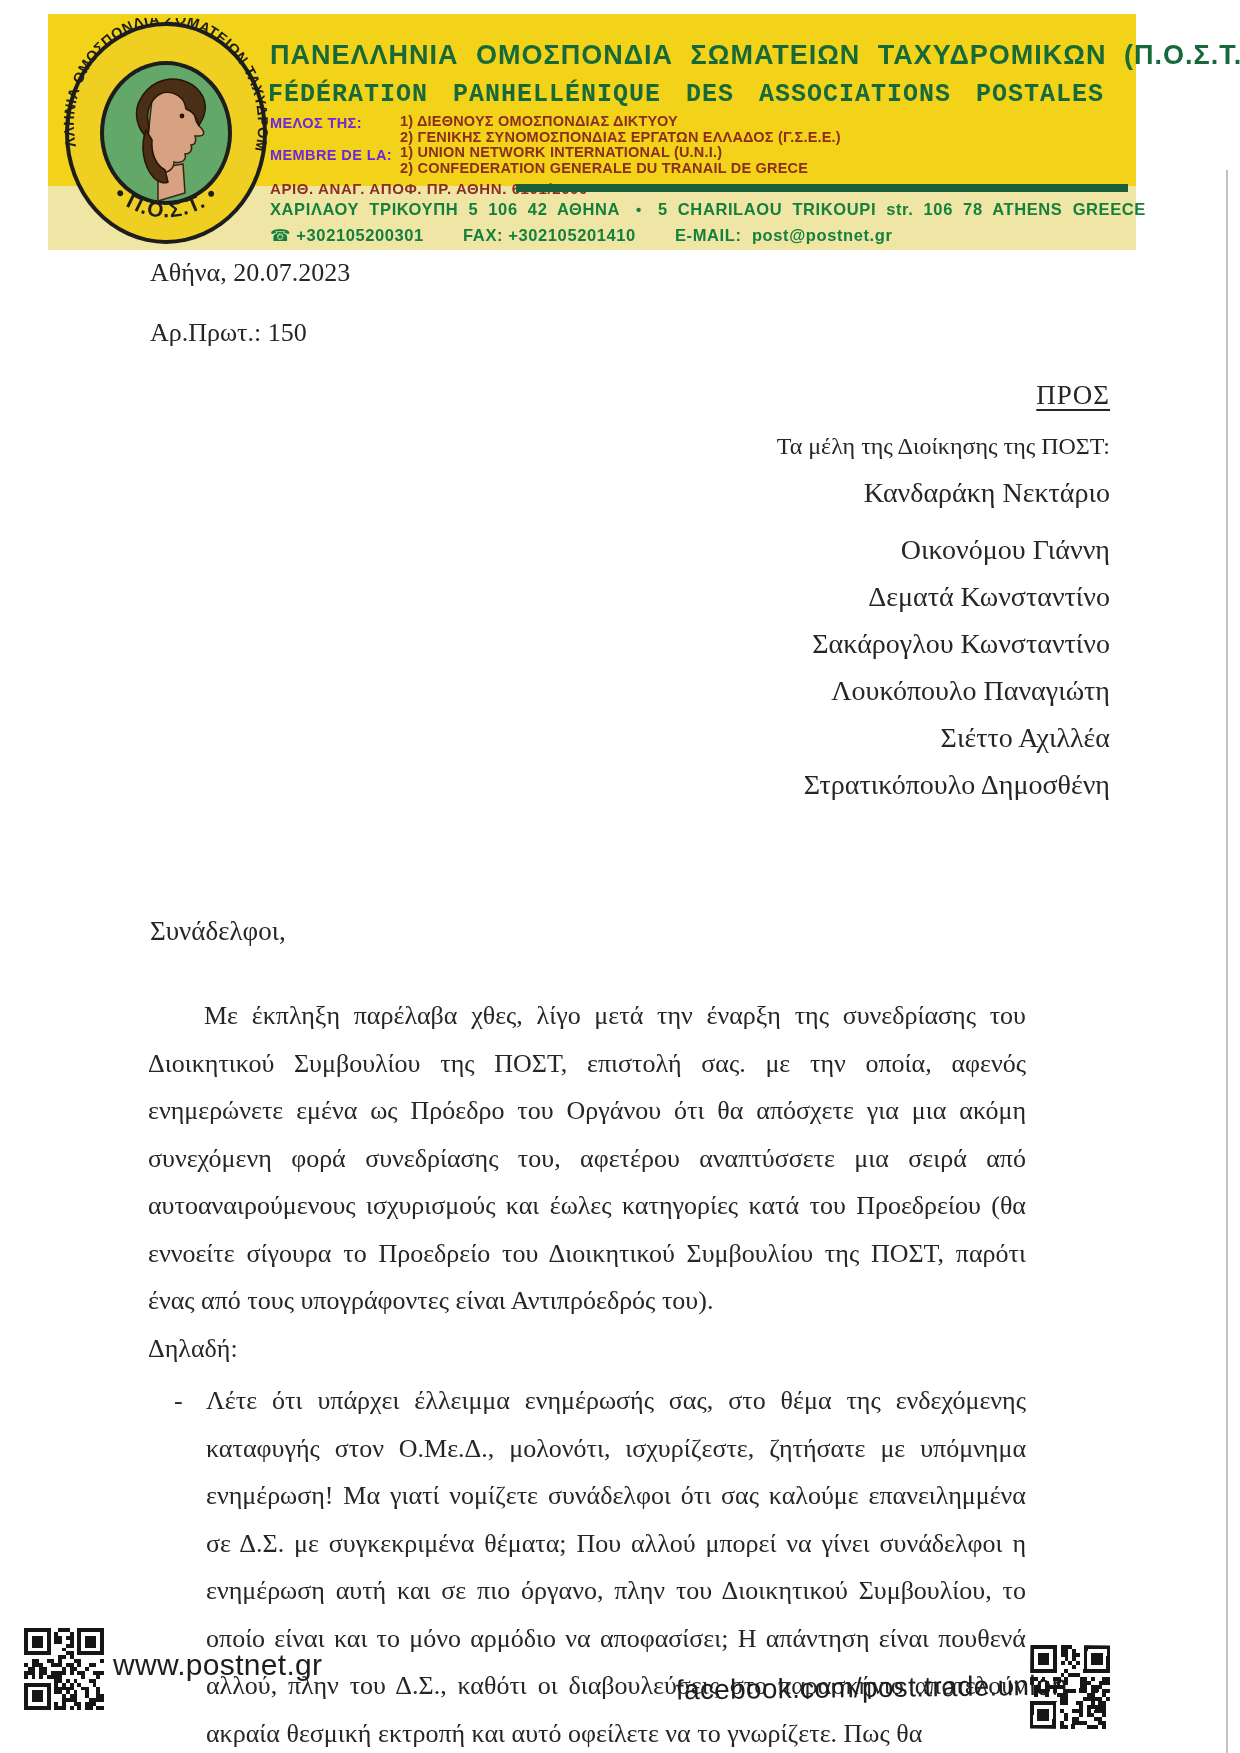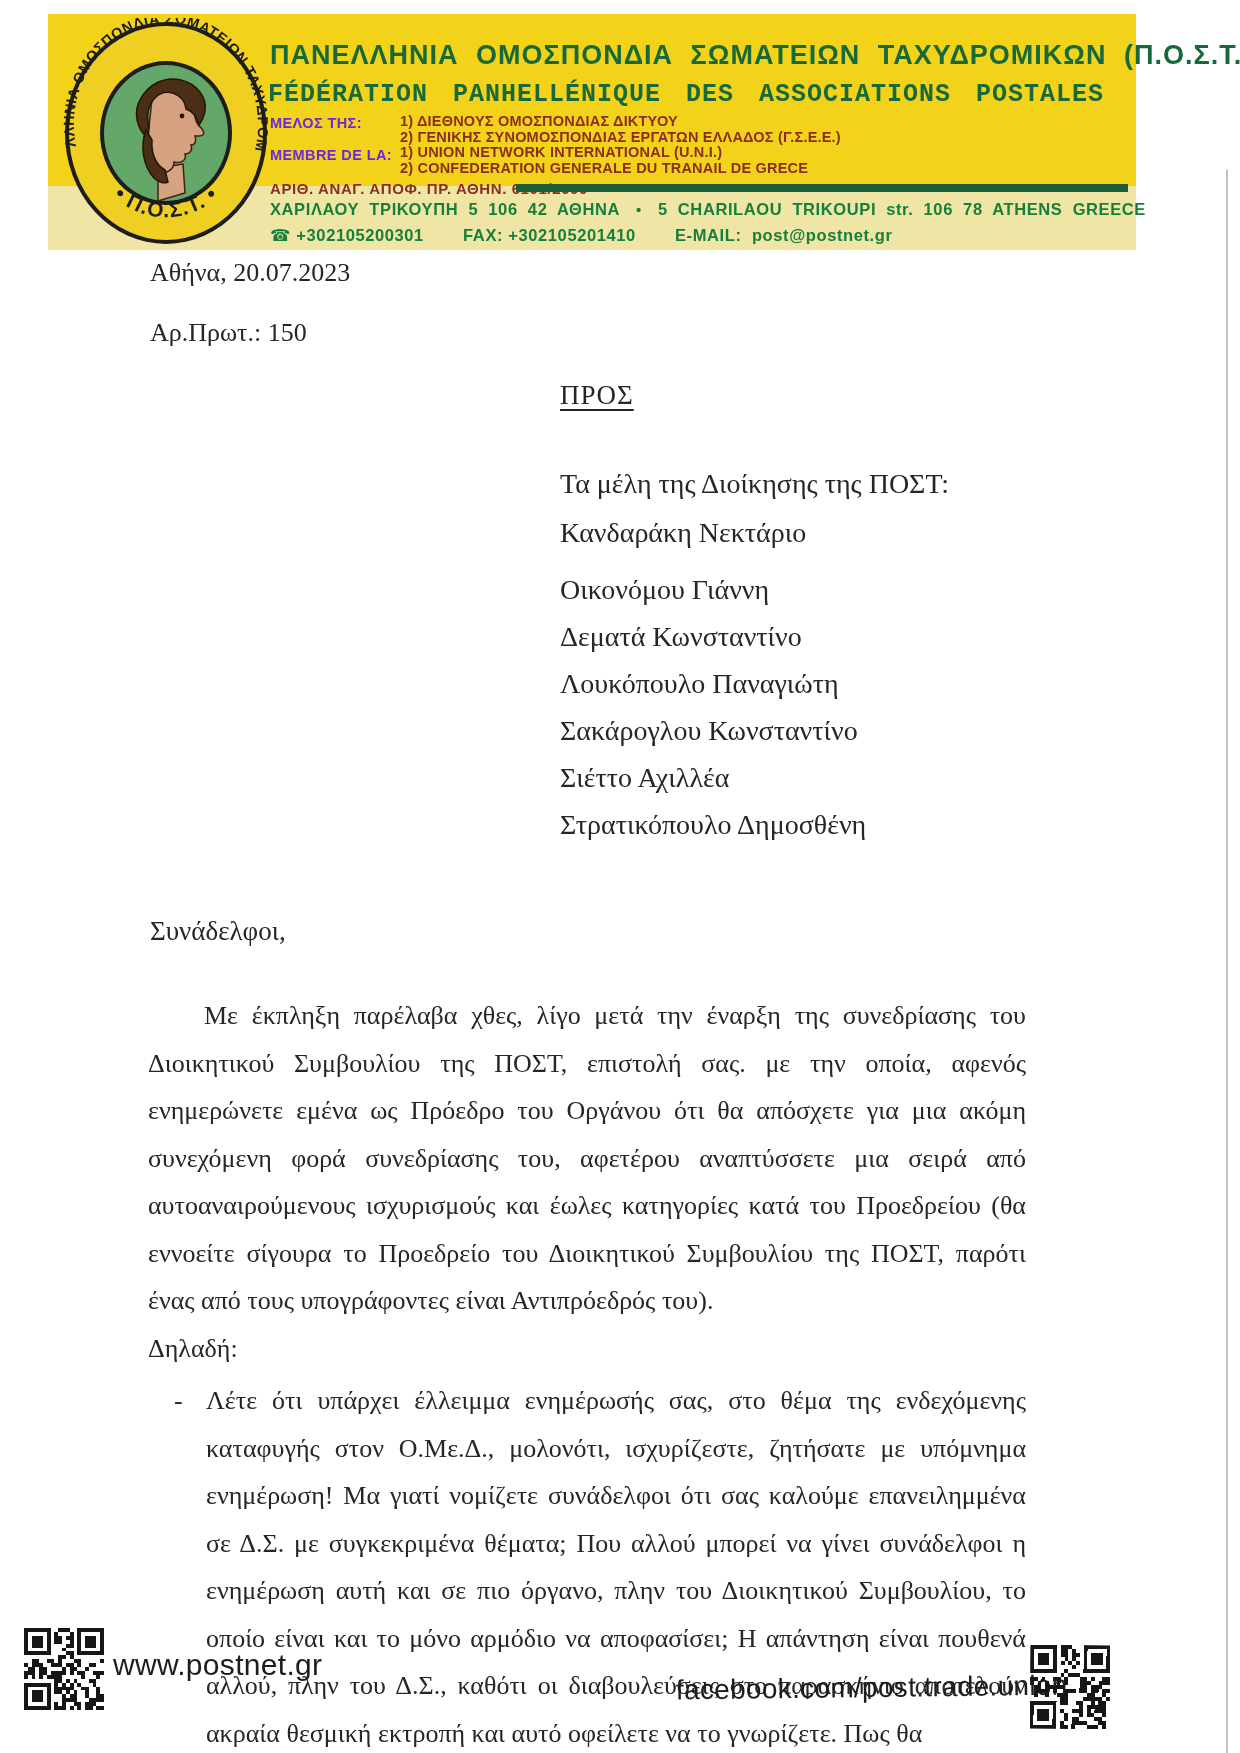--- a/index.html
+++ b/index.html
@@ -54,26 +54,26 @@
   .addr1 .dot{margin:0 16px;font-size:15px;}
   .addr2{
     position:absolute;left:222px;top:212px;width:860px;
     font-family:"Liberation Sans","DejaVu Sans",sans-serif;
     font-weight:700;font-size:16.5px;color:#15803d;letter-spacing:.6px;white-space:nowrap;
   }
   .addr2 .seg{margin-right:34px;}
   
   .date-line{position:absolute;left:150px;top:258px;font-size:26px;}
   .proto-line{position:absolute;left:150px;top:318px;font-size:26px;}
-  .to-block{position:absolute;left:560px;top:380px;width:550px;text-align:left;}
+  .to-block{position:absolute;left:560px;top:380px;width:550px;text-align:right;}
   .to-heading{
     display:inline-block;font-size:27px;letter-spacing:1px;
     text-decoration:underline;text-underline-offset:5px;
   }
-  .recipients-intro{margin-top:57px;font-size:28px;}
+  .recipients-intro{margin-top:22px;font-size:24px;}
   .recipient{margin-top:19px;font-size:28px;line-height:28px;}
   .salutation{position:absolute;left:150px;top:916px;font-size:27px;}
   .main-text{
     position:absolute;left:148px;top:992px;width:878px;
     font-size:26px;line-height:47.5px;text-align:justify;
   }
   .main-text p{margin:0;}
   .p-indent{text-indent:56px;}
   .dilade{text-align:left;}
   .bullet-row{display:flex;margin-top:5px;}
@@ -160,22 +160,22 @@
 
   <div class="date-line">Αθήνα, 20.07.2023</div>
   <div class="proto-line">Αρ.Πρωτ.: 150</div>
 
   <div class="to-block">
     <span class="to-heading">ΠΡΟΣ</span>
     <div class="recipients-intro">Τα μέλη της Διοίκησης της ΠΟΣΤ:</div>
     <div class="recipient">Κανδαράκη Νεκτάριο</div>
     <div class="recipient" style="margin-top:29px;">Οικονόμου Γιάννη</div>
     <div class="recipient">Δεματά Κωνσταντίνο</div>
+    <div class="recipient">Σακάρογλου Κωνσταντίνο</div>
     <div class="recipient">Λουκόπουλο Παναγιώτη</div>
-    <div class="recipient">Σακάρογλου Κωνσταντίνο</div>
     <div class="recipient">Σιέττο Αχιλλέα</div>
     <div class="recipient">Στρατικόπουλο Δημοσθένη</div>
   </div>
 
   <div class="salutation">Συνάδελφοι,</div>
 
   <div class="main-text">
     <p class="p-indent">Με έκπληξη παρέλαβα χθες, λίγο μετά την έναρξη της συνεδρίασης του Διοικητικού Συμβουλίου της ΠΟΣΤ, επιστολή σας. με την οποία, αφενός ενημερώνετε εμένα ως Πρόεδρο του Οργάνου ότι θα απόσχετε για μια ακόμη συνεχόμενη φορά συνεδρίασης του, αφετέρου αναπτύσσετε μια σειρά από αυτοαναιρούμενους ισχυρισμούς και έωλες κατηγορίες κατά του Προεδρείου (θα εννοείτε σίγουρα το Προεδρείο του Διοικητικού Συμβουλίου της ΠΟΣΤ, παρότι ένας από τους υπογράφοντες είναι Αντιπρόεδρός του).</p>
     <p class="dilade">Δηλαδή:</p>
     <div class="bullet-row">

